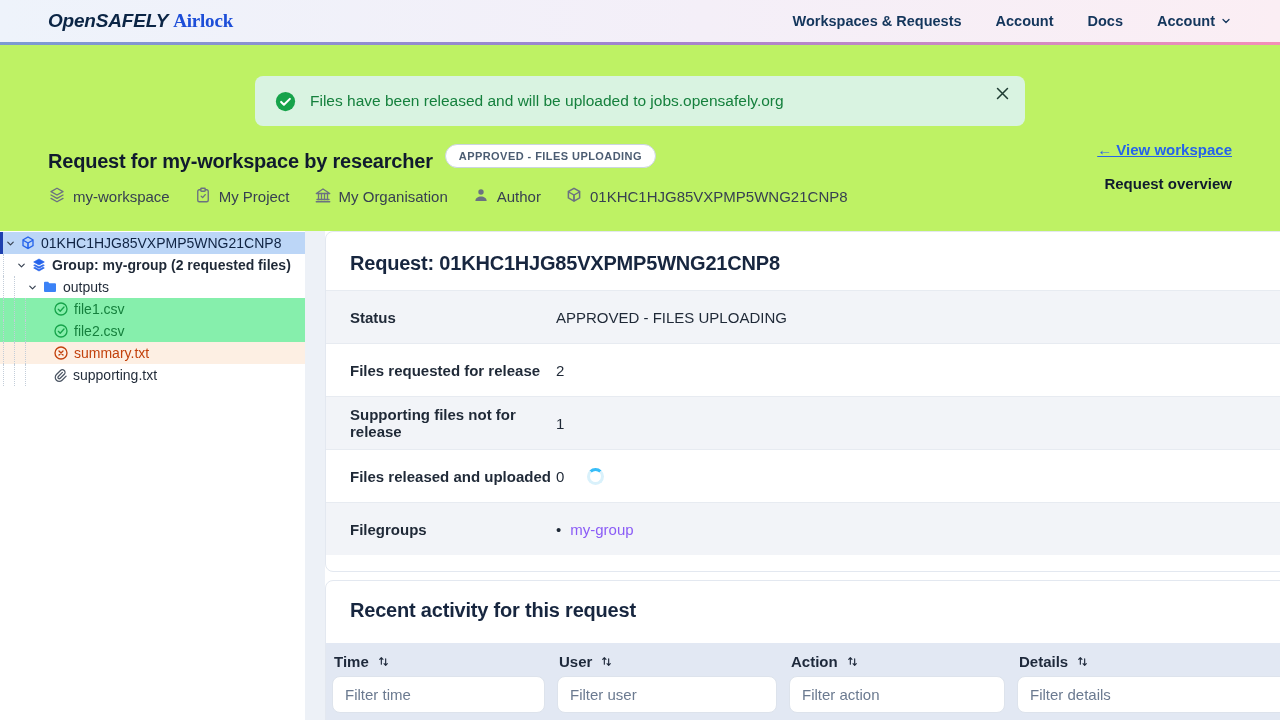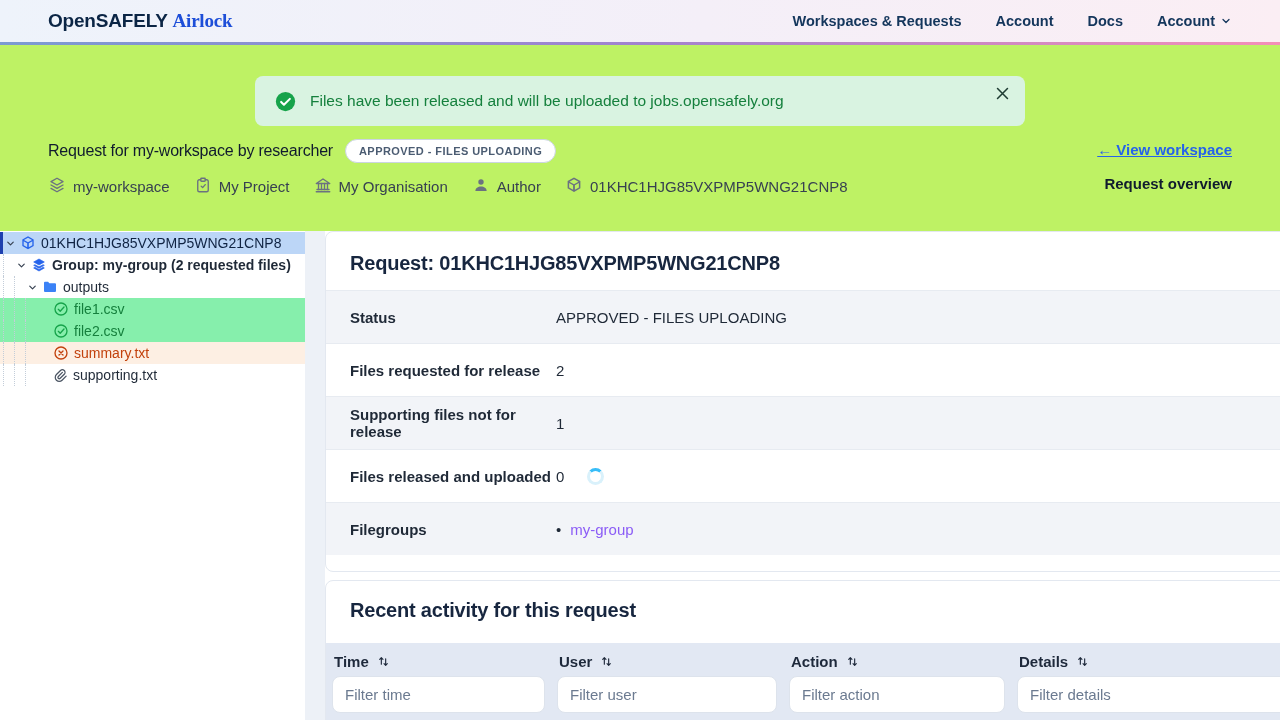--- a/index.html
+++ b/index.html
@@ -15,21 +15,21 @@
     height: 45px;
     display: flex;
     align-items: center;
     justify-content: space-between;
     padding: 0 48px 0 48px;
     background: linear-gradient(90deg, #eef3fb 0%, #f4eff8 55%, #fbeef4 100%);
     border-bottom: 3px solid;
     border-image: linear-gradient(90deg, #7b9bd2 0%, #a183cf 50%, #f48fb8 100%) 1;
   }
   .brand { font-size: 19px; font-weight: 700; letter-spacing: -0.2px; cursor: pointer; }
-  .brand .b1 { color: #0b2545; }
+  .brand .b1 { color: #0b2545; font-style: italic; }
   .brand .b2 { color: #1d4ed8; font-family: Liberation Serif, serif; }
   .nav-links { display: flex; align-items: flex-start; gap: 34px; }
   .nav-link {
     font-size: 14.5px; font-weight: 700; color: #14365c;
     cursor: pointer; display: flex; align-items: center; gap: 5px;
   }
   .nav-link svg { margin-top: 2px; }
 
   
   .hero { background: #bef264; padding: 0 48px; height: 186px; }
@@ -38,21 +38,21 @@
     background: #d9f3e1; border-radius: 8px;
     display: flex; align-items: center; padding: 0 20px; gap: 14px;
   }
   .alert-msg { color: #15803d; font-size: 15.5px; }
   .alert-close {
     position: absolute; right: 14px; top: 9px; cursor: pointer;
     color: #1f3d33; display: flex;
   }
   .hero-row { display: flex; justify-content: space-between; margin-top: 44px; }
   .title-line { display: flex; align-items: center; gap: 12px; }
-  .page-title { font-size: 16px; font-weight: 400; color: #101b2e; letter-spacing: -0.2px; }
+  .page-title { font-size: 20px; font-weight: 700; color: #101b2e; letter-spacing: -0.2px; margin-top: 11px; }
   .badge {
     background: #ffffff; border: 1px solid #cbd5e1; border-radius: 999px;
     color: #4b5c72; font-size: 11px; font-weight: 700; letter-spacing: 0.04em;
     padding: 5px 13px; white-space: nowrap;
   }
   .meta-row { display: flex; align-items: center; gap: 24px; margin-top: 13px; }
   .meta-item { display: flex; align-items: center; gap: 7px; color: #374151; font-size: 15px; }
   .meta-item svg { color: #6b7280; }
   .hero-right { display: flex; flex-direction: column; align-items: flex-end; gap: 17px; padding-top: 2px; }
   .back-link { color: #2563eb; font-size: 15px; font-weight: 700; text-decoration: underline; cursor: pointer; }

